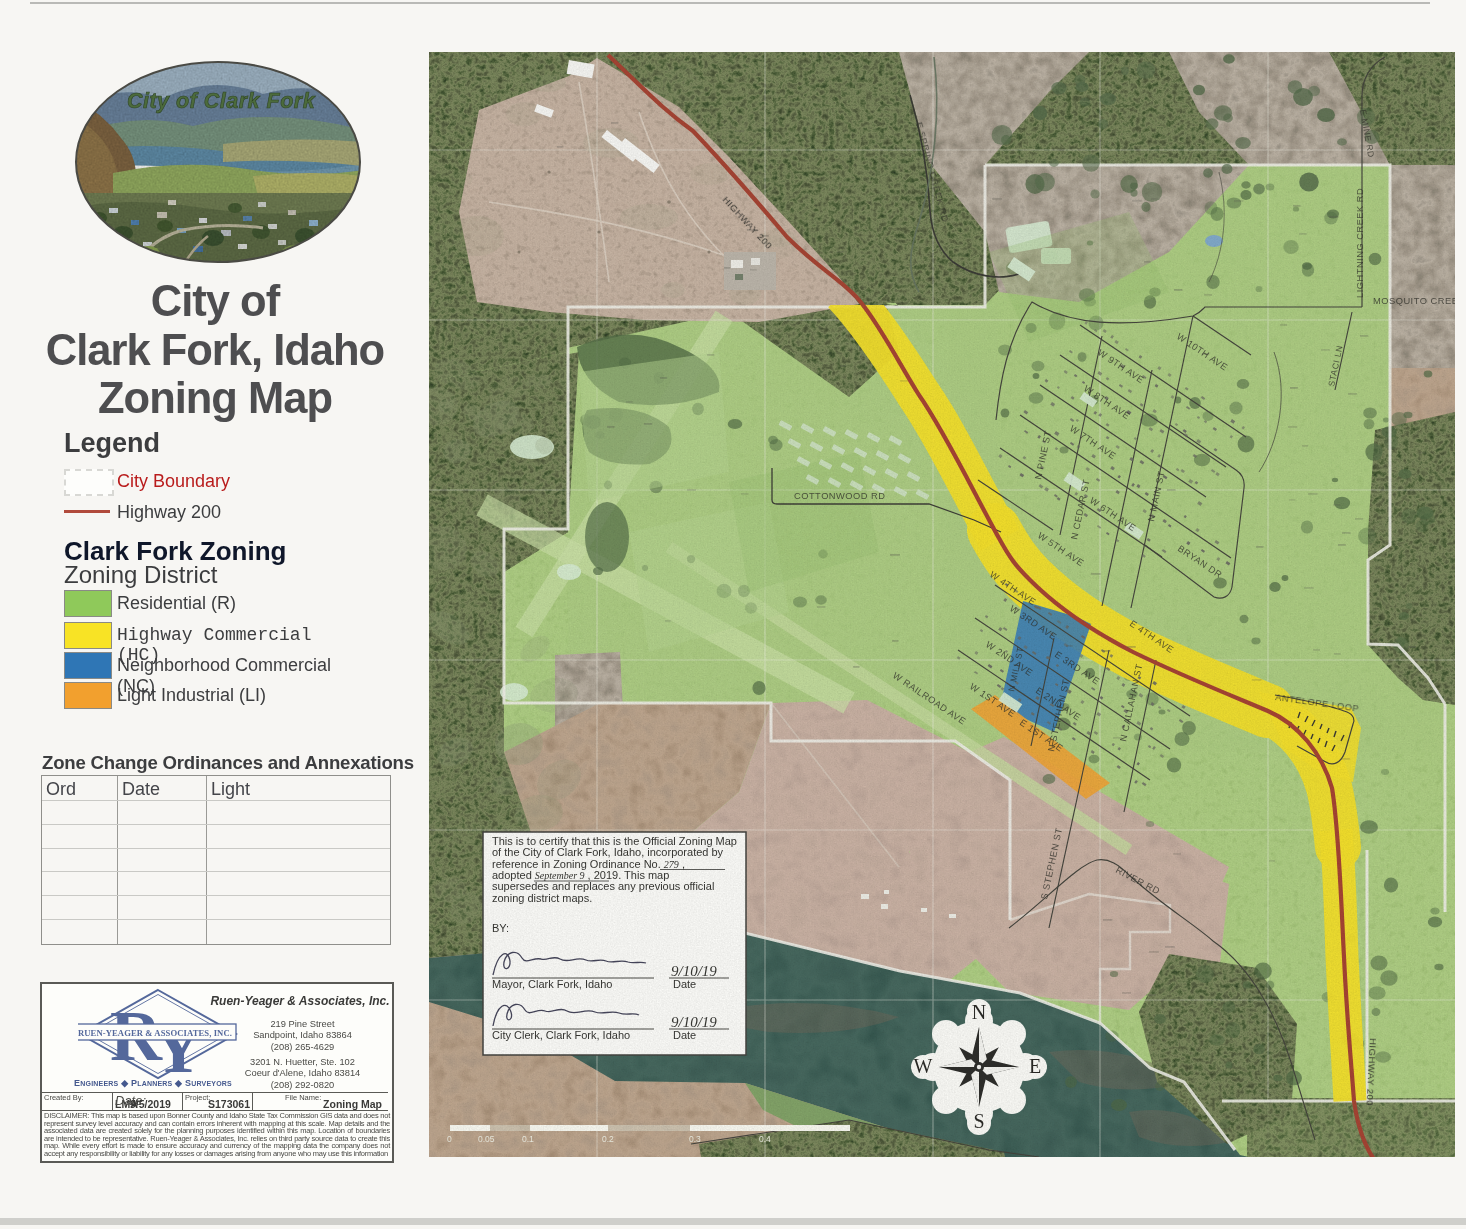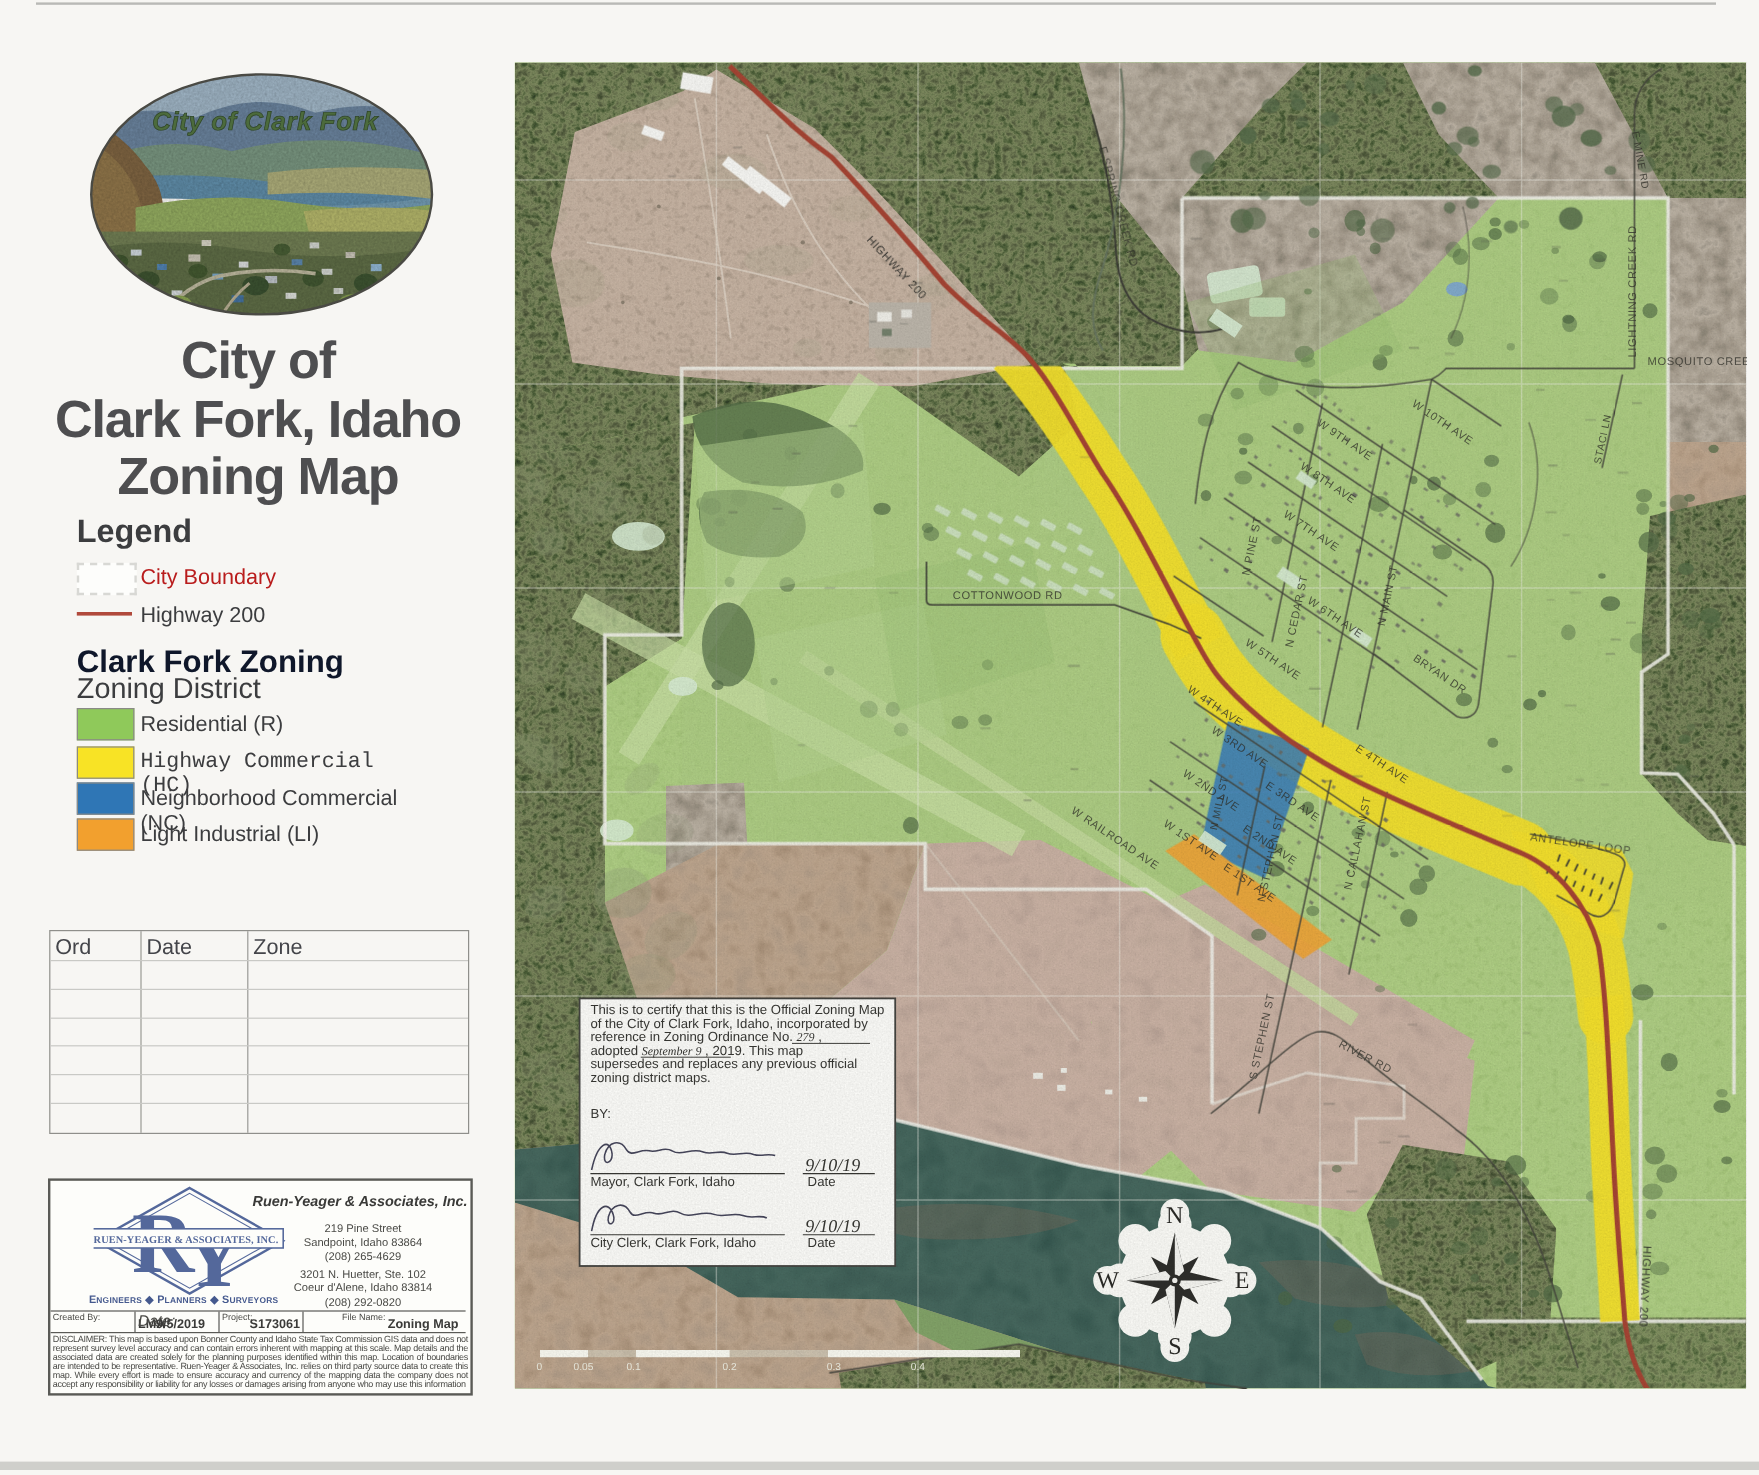--- a/index.html
+++ b/index.html
@@ -102,27 +102,28 @@
 
   <div class="abs" style="left:64px;top:622px;width:46px;height:25px;background:#f8e325;border:1px solid #8a8a86;"></div>
   <div class="abs" style="left:117px;top:625px;font-size:18px;color:#3c3d3f;font-family:Liberation Mono, monospace;">Highway Commercial (HC)</div>
 
   <div class="abs" style="left:64px;top:652px;width:46px;height:25px;background:#2f76b5;border:1px solid #8a8a86;"></div>
   <div class="abs" style="left:117px;top:655px;font-size:18px;color:#3c3d3f;">Neighborhood Commercial (NC)</div>
 
   <div class="abs" style="left:64px;top:682px;width:46px;height:25px;background:#f2a02e;border:1px solid #8a8a86;"></div>
   <div class="abs" style="left:117px;top:685px;font-size:18px;color:#3c3d3f;">Light Industrial (LI)</div>
 
+  <div class="abs" style="left:42px;top:752px;font-weight:bold;color:#3c3d3f;font-size:18.6px;white-space:nowrap;letter-spacing:-0.2px;">Zone Change Ordinances and Annexations</div>
 
   <div class="abs" style="left:41px;top:775px;width:348px;height:168px;border:1px solid #8f8f8b;">
     <div class="abs" style="left:75px;top:0;width:1px;height:168px;background:#9a9a96;"></div>
     <div class="abs" style="left:164px;top:0;width:1px;height:168px;background:#9a9a96;"></div>
     <div class="abs" style="left:4px;top:3px;font-size:18px;color:#44454a;">Ord</div>
     <div class="abs" style="left:80px;top:3px;font-size:18px;color:#44454a;">Date</div>
-    <div class="abs" style="left:169px;top:3px;font-size:18px;color:#44454a;">Zone</div>
+    <div class="abs" style="left:169px;top:3px;font-size:18px;color:#44454a;">Light</div>
     <div class="abs" style="left:0;top:24px;width:348px;height:1px;background:#c9c9c5;"></div>
     <div class="abs" style="left:0;top:48px;width:348px;height:1px;background:#c9c9c5;"></div>
     <div class="abs" style="left:0;top:72px;width:348px;height:1px;background:#c9c9c5;"></div>
     <div class="abs" style="left:0;top:95px;width:348px;height:1px;background:#c9c9c5;"></div>
     <div class="abs" style="left:0;top:119px;width:348px;height:1px;background:#c9c9c5;"></div>
     <div class="abs" style="left:0;top:143px;width:348px;height:1px;background:#c9c9c5;"></div>
   </div>
 
   <div class="abs" style="left:40px;top:982px;width:350px;height:177px;border:2px solid #5a5a56;background:#fdfdfa;overflow:hidden;">
 

